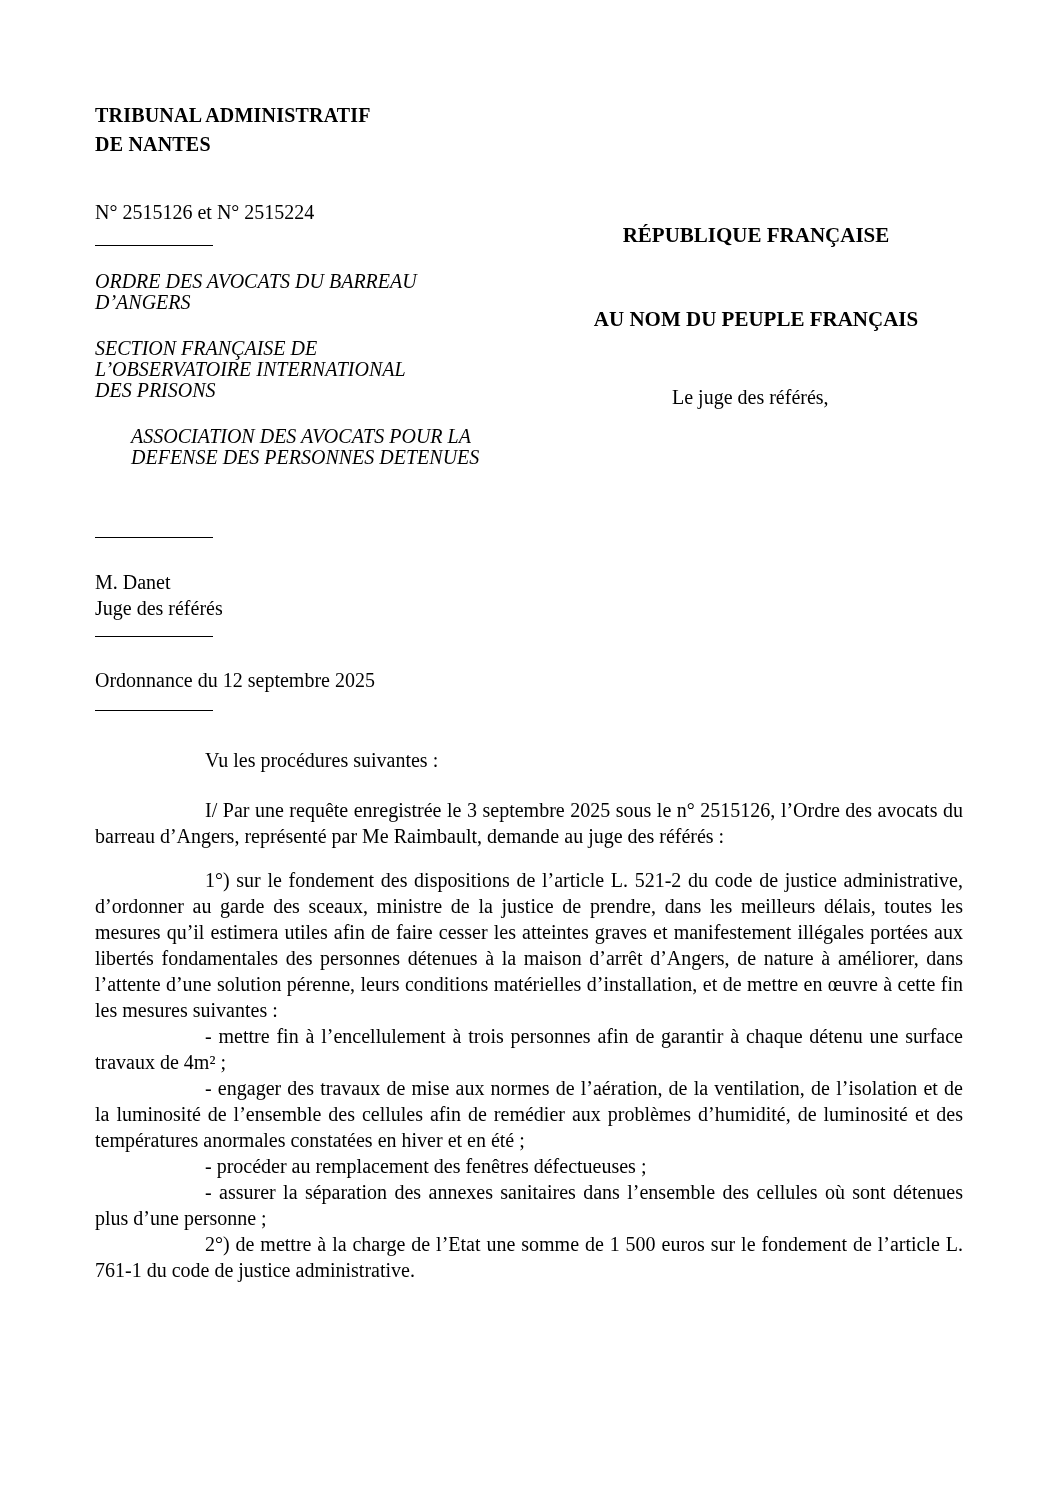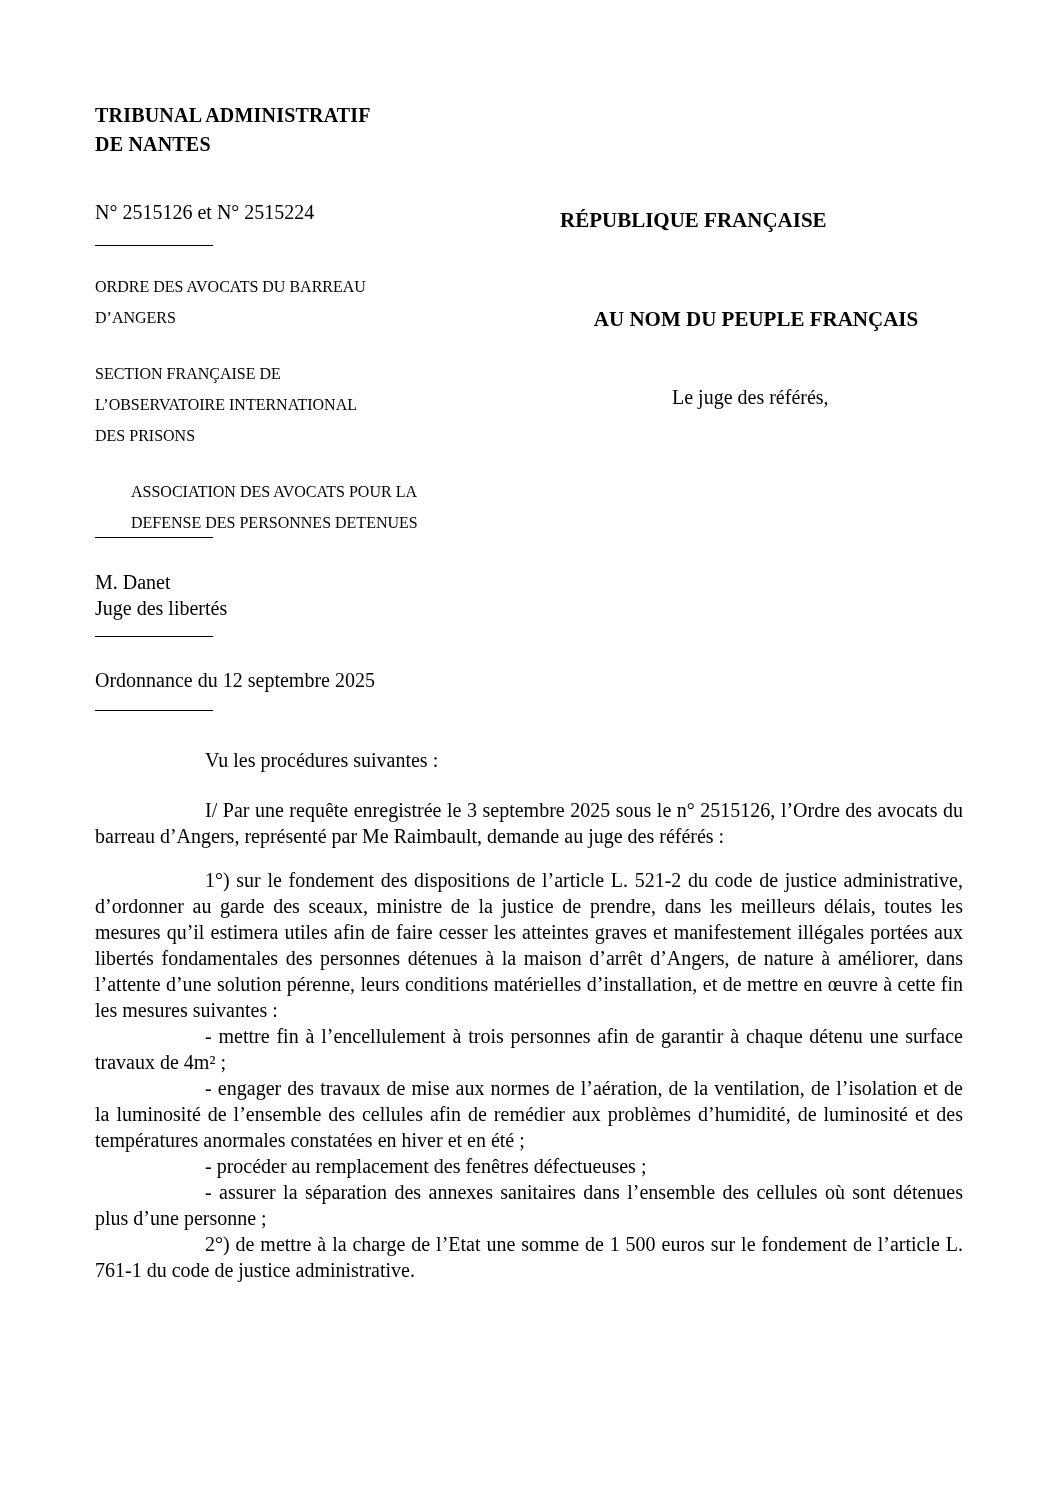--- a/index.html
+++ b/index.html
@@ -47,22 +47,23 @@
   .r1 { top: 245px; }
   .r2 { top: 537px; }
   .r3 { top: 636px; }
   .r4 { top: 710px; }
 
   .parties {
     position: absolute;
     left: 95px;
     top: 271px;
     width: 445px;
-    font-size: 16px;
-    line-height: 31px;
+    font-size: 20px;
+    line-height: 21px;
+    font-style: italic;
   }
   .party {
     white-space: pre-line;
     margin: 0 0 25px 0;
   }
   .party:last-child { margin-bottom: 0; margin-left: 36px; }
 
   .magistrate {
     position: absolute;
     left: 95px;
@@ -75,22 +76,23 @@
     left: 95px;
     top: 667px;
     font-size: 20px;
     line-height: 26px;
   }
 
   
   .republique {
     position: absolute;
     left: 560px;
-    top: 207px;
+    top: 222px;
     width: 392px;
+    text-align: center;
     font-weight: 700;
     font-size: 21px;
     line-height: 27px;
   }
   .au-nom {
     position: absolute;
     left: 560px;
     top: 306px;
     width: 392px;
     text-align: center;
@@ -143,21 +145,21 @@
 L’OBSERVATOIRE INTERNATIONAL
 DES PRISONS</div>
     <div class="party">ASSOCIATION DES AVOCATS POUR LA
  DEFENSE DES PERSONNES DETENUES</div>
   </div>
 
   <div class="rule r2"></div>
 
   <div class="magistrate">
     <div>M. Danet</div>
-    <div>Juge des libertés</div>
+    <div>Juge des référés</div>
   </div>
 
   <div class="rule r3"></div>
 
   <div class="ordonnance">Ordonnance du 12 septembre 2025</div>
 
   <div class="rule r4"></div>
 
   <div class="republique">RÉPUBLIQUE FRANÇAISE</div>
   <div class="au-nom">AU NOM DU PEUPLE FRANÇAIS</div>

